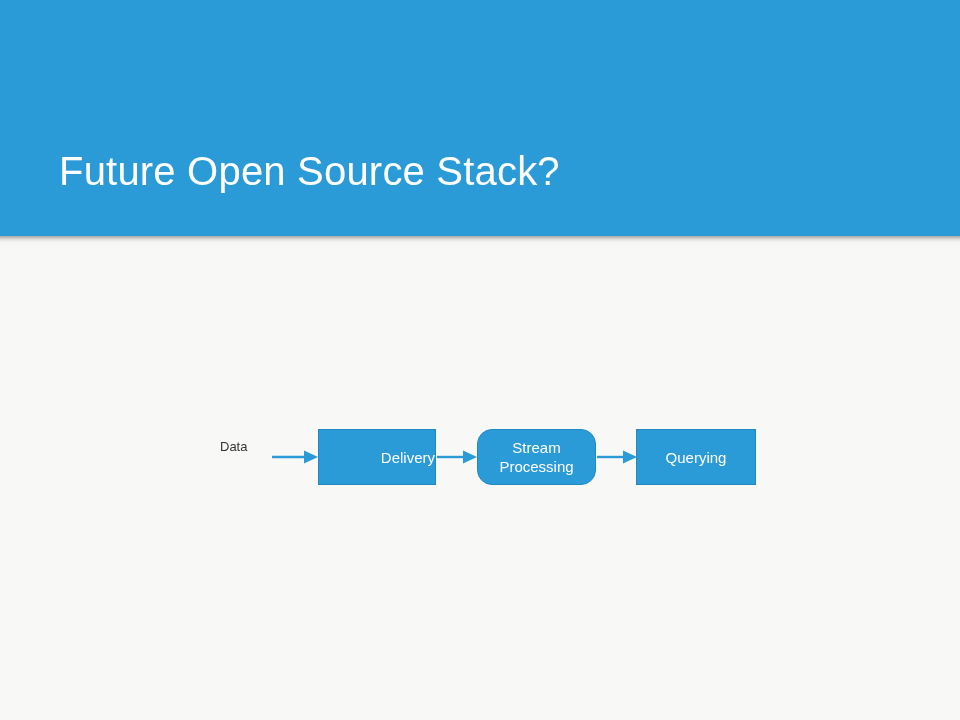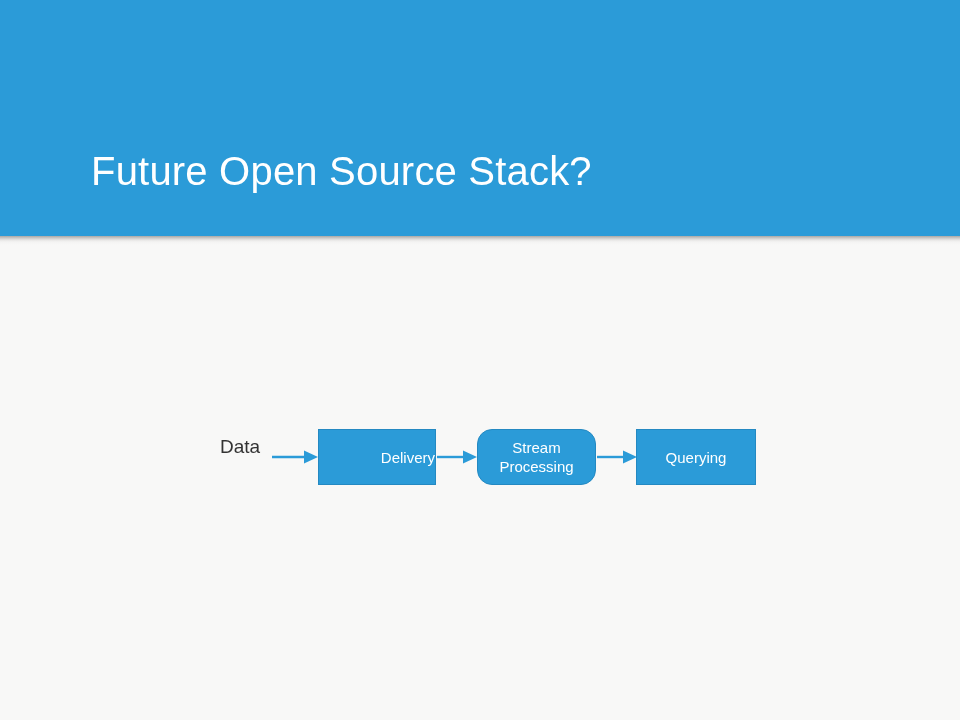--- a/index.html
+++ b/index.html
@@ -46,35 +46,34 @@
   #slide-title {
     position: absolute;
     left: 59px;
     top: 145px;
     font-size: 40px;
     font-weight: 400;
     line-height: 52px;
     color: #ffffff;
     letter-spacing: 0.2px;
     white-space: nowrap;
-    margin-left: 32px;
   }
 
   
   #diagram {
     position: absolute;
     left: 0;
     top: 0;
     width: 960px;
     height: 720px;
   }
 
   .flow-label {
     position: absolute;
-    font-size: 19px;
+    font-size: 13px;
     color: #333333;
     white-space: nowrap;
     line-height: 22px;
   }
 
   .flow-box {
     position: absolute;
     box-sizing: border-box;
     background: #2b9bd8;
     border: 1px solid #2489c2;

